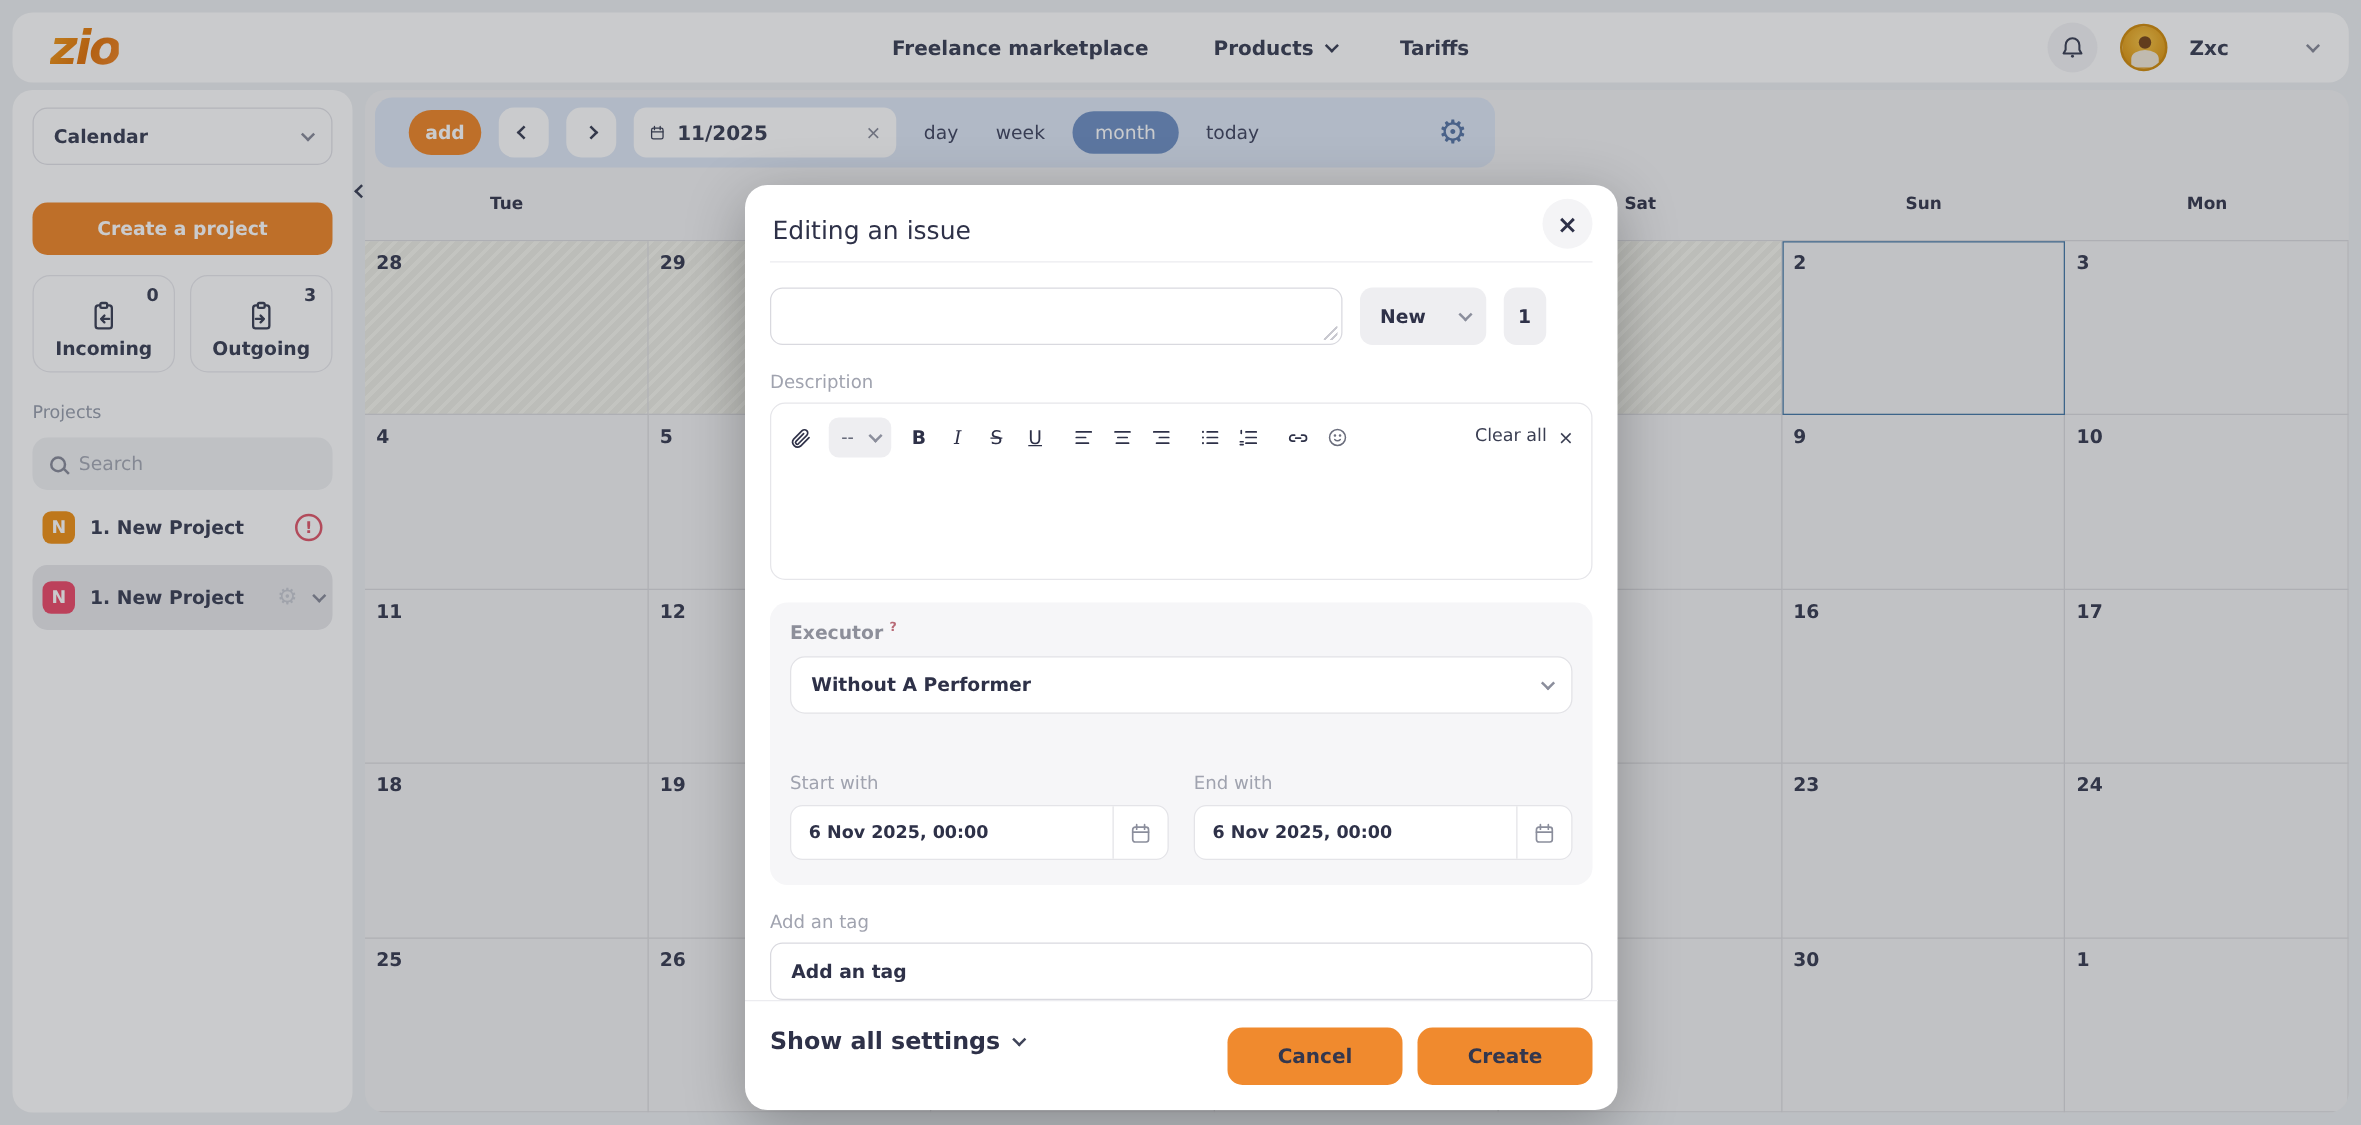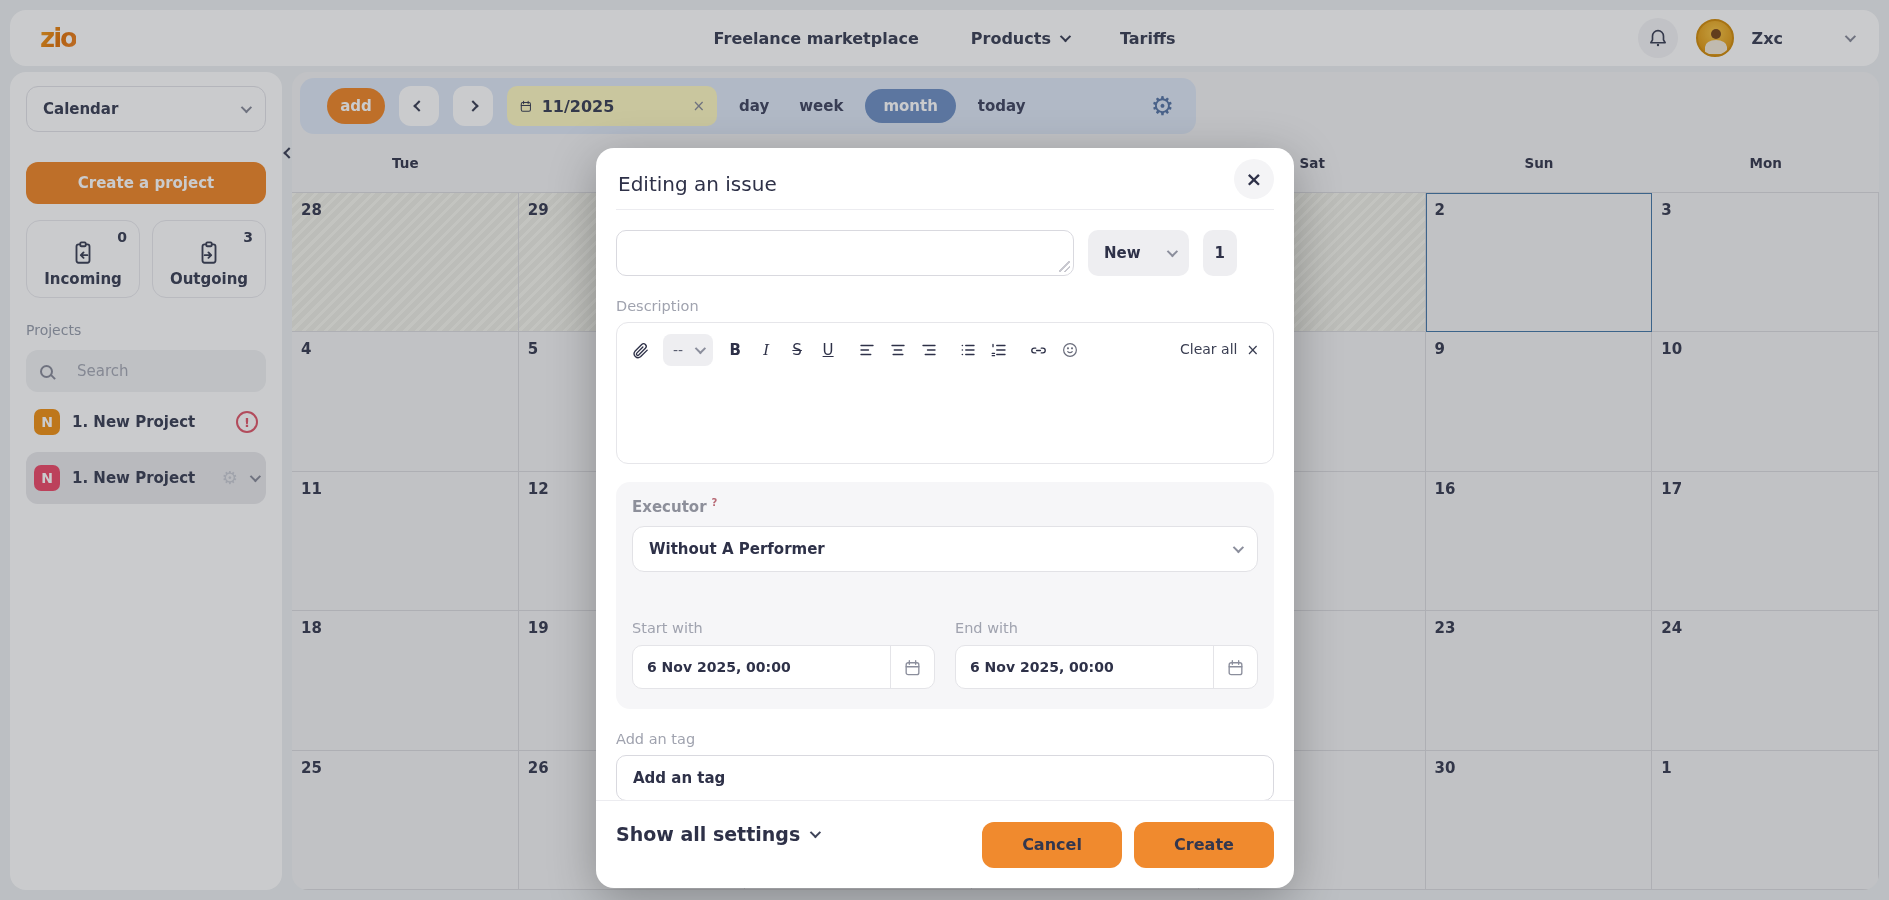--- a/index.html
+++ b/index.html
@@ -13,23 +13,23 @@
     border-right:2px solid #8b8e9c; border-bottom:2px solid #8b8e9c; }
   .chev.down  { transform:rotate(45deg) translateY(-2px); }
   .chev.left  { transform:rotate(135deg); }
   .chev.right { transform:rotate(-45deg); }
   .chev.dark  { border-color:#3f4459; }
   .card { background:#fff; border-radius:16px; position:absolute; }
 
   
   #header { left:10px; top:10px; width:1869px; height:56px;
     display:flex; align-items:center; padding:0 26px 0 30px; }
-  .logo { font-size:26px; font-weight:900; letter-spacing:-2px;
+  .logo { font-size:38px; font-weight:900; letter-spacing:-2px;
     background:linear-gradient(120deg,#f5a623,#e2760f 55%,#f08a2e);
-    -webkit-background-clip:text; background-clip:text; color:transparent; }
+    -webkit-background-clip:text; background-clip:text; color:transparent;font-style:italic; }
   #nav { position:absolute; left:50%; transform:translateX(-50%);
     display:flex; align-items:flex-start; gap:52px; }
   .nav-item { font-size:16px; font-weight:600; color:#3f4459; cursor:pointer;
     display:flex; align-items:center; gap:9px; white-space:nowrap; }
   #header-right { margin-left:auto; display:flex; align-items:center; gap:18px; }
   .icon-btn { width:40px; height:40px; border-radius:50%; background:#f4f4f6;
     display:flex; align-items:center; justify-content:center; }
   .avatar { width:38px; height:38px; border-radius:50%;
     background:radial-gradient(circle at 50% 35%, #f7c64a, #e09a18 75%);
     border:2px solid #d28f12; position:relative; overflow:hidden; }
@@ -52,21 +52,21 @@
   #stats { display:flex; gap:12px; margin-top:16px; }
   .stat-card { flex:1; height:78px; border:1px solid #eaeaee; border-radius:14px;
     position:relative; display:flex; flex-direction:column; align-items:center;
     justify-content:flex-end; padding-bottom:9px; cursor:pointer; }
   .stat-count { position:absolute; top:8px; right:12px; font-size:14px;
     font-weight:600; color:#3f4459; }
   .stat-label { font-size:15px; font-weight:600; color:#3f4459; margin-top:4px; }
   .stat-icon { color:#3f4459; height:26px; }
   #projects-label { margin-top:24px; font-size:14px; color:#9aa0ae; }
   #search-box { margin-top:12px; height:42px; background:#f1f2f4; border-radius:12px;
-    display:flex; align-items:center; padding:0 14px; gap:24px; }
+    display:flex; align-items:center; padding:0 14px; gap:10px; }
   #search-input { border:none; background:transparent; outline:none; font-size:15px;
     font-family:inherit; color:#3f4459; width:100%; }
   #search-input::placeholder { color:#a7abb6; }
   .mag { width:13px; height:13px; border:2px solid #8b8e9c; border-radius:50%;
     position:relative; flex:0 0 auto; }
   .mag::after { content:""; position:absolute; width:6px; height:2px;
     background:#8b8e9c; transform:rotate(45deg); right:-5px; bottom:-2px; }
   .proj-row { display:flex; align-items:center; gap:12px; height:48px;
     padding:0 8px; margin-top:6px; cursor:pointer; border-radius:12px; }
   .proj-row.selected { background:#e9e9ec; height:52px; }
@@ -85,26 +85,26 @@
   
   #main { left:292px; top:72px; width:1587px; height:818px; background:#f4f4f5;
     border-radius:16px; overflow:hidden; }
   #cal-toolbar { position:absolute; left:8px; top:6px; width:896px; height:56px;
     background:#dfe8f6; border-radius:14px; display:flex; align-items:center;
     padding:0 22px 0 27px; gap:14px; }
   #add-btn { width:58px; height:36px; border-radius:18px; font-size:15px; }
   .nav-arrow { width:40px; height:40px; border-radius:12px; background:#fff;
     border:none; display:flex; align-items:center; justify-content:center;
     cursor:pointer; }
-  #date-box { width:210px; height:40px; background:#fef9c3; border-radius:10px;
+  #date-box { width:210px; height:40px; background:#ffffff; border-radius:10px;
     display:flex; align-items:center; padding:0 12px; gap:9px; }
   #date-input { border:none; outline:none; width:100%; font-size:16px;
     font-weight:600; color:#3f4459; font-family:inherit; background:transparent; }
   .x-glyph { color:#8b8e9c; font-size:15px; cursor:pointer; }
-  .view-link { font-size:15px; font-weight:700; color:#454a64; cursor:pointer;
+  .view-link { font-size:15px; font-weight:400; color:#454a64; cursor:pointer;
     padding:0 8px; }
   .view-pill { background:#7293c6; color:#fff; border-radius:18px;
     padding:8px 18px; }
   #gear-main { margin-left:auto; color:#5b79a8; font-size:26px; cursor:pointer;
     line-height:1; }
   #cal-weekdays { position:absolute; left:0; right:0; top:62px; height:58px;
     display:grid; grid-template-columns:repeat(7,1fr); align-items:center; }
   .wd { text-align:center; font-size:13.5px; font-weight:600; color:#3a3d52; }
   #cal-grid { position:absolute; left:0; right:0; top:120px; bottom:0;
     display:grid; grid-template-columns:repeat(7,1fr); grid-auto-rows:1fr;

